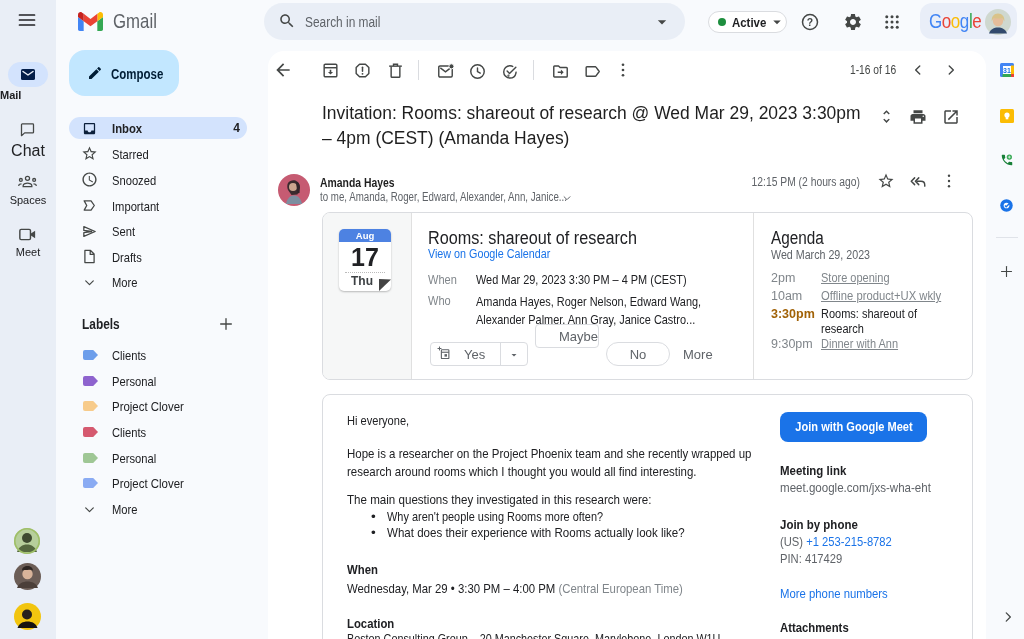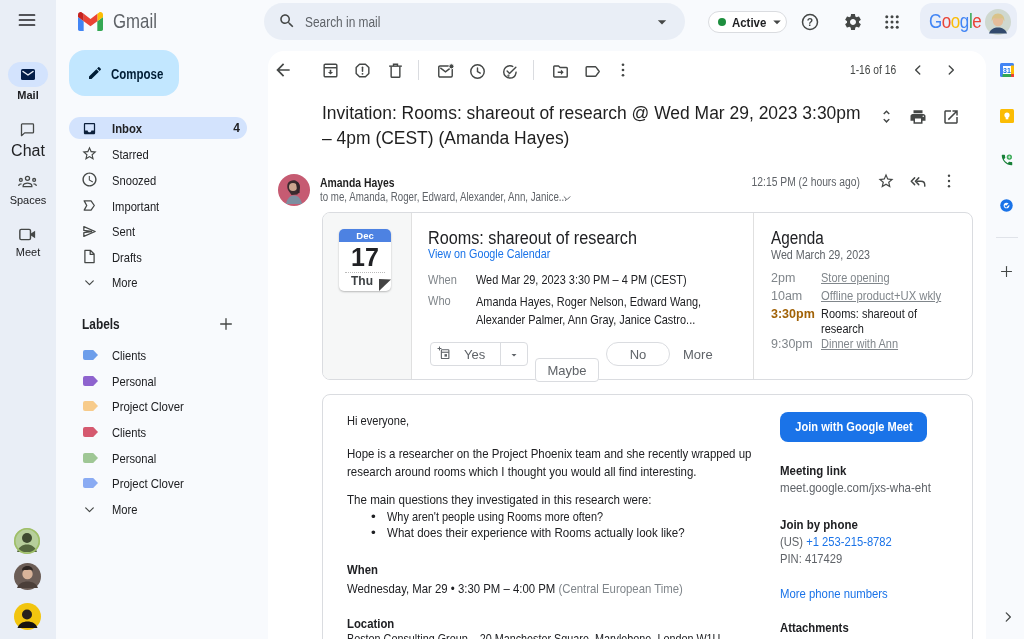--- a/index.html
+++ b/index.html
@@ -21,21 +21,21 @@
     <line x1="2.5" y1="5" x2="17.5" y2="5"></line>
     <line x1="2.5" y1="10" x2="17.5" y2="10"></line>
     <line x1="2.5" y1="15" x2="17.5" y2="15"></line>
   </g>
 </svg>
 <div class="abs" style="left:8px;top:62px;width:40px;height:25px;border-radius:13px;background:#d3e3fd;"></div>
 <svg class="abs" style="left:21px;top:69px;" width="14" height="11" viewBox="0 0 14 11">
   <rect x="0" y="0" width="14" height="11" rx="1.6" fill="#041e49"></rect>
   <polyline points="2,2.5 7,6 12,2.5" fill="none" stroke="#e9eef6" stroke-width="1.5" stroke-linecap="round" stroke-linejoin="round"></polyline>
 </svg>
-<div class="abs" style="left:0;top:89px;width:56px;text-align:center;font-size:11px;font-weight:700;color:#202124;">Mail</div>
+<div class="abs" style="left:0;top:89px;width:56px;text-align:left;font-size:11px;font-weight:700;color:#202124;">Mail</div>
 <svg class="abs" style="left:20px;top:122px;" width="15" height="15" viewBox="0 0 20 20">
   <path d="M3 2.5h14c.55 0 1 .45 1 1v10c0 .55-.45 1-1 1H6.2L2 18.2V3.5c0-.55.45-1 1-1z" fill="none" stroke="#444746" stroke-width="1.7" stroke-linejoin="round"></path>
 </svg>
 <div class="abs" style="left:0;top:142px;width:56px;text-align:center;font-size:16px;color:#202124;">Chat</div>
 <svg class="abs" style="left:18px;top:174px;" width="19" height="15" viewBox="0 0 24 19">
   <g fill="none" stroke="#444746" stroke-width="1.6">
     <circle cx="12" cy="5.5" r="2.6"></circle>
     <path d="M6.5 16v-1.2c0-1 .6-1.9 1.5-2.3 1.2-.5 2.6-.9 4-.9s2.8.4 4 .9c.9.4 1.5 1.3 1.5 2.3V16z"></path>
     <circle cx="3.6" cy="7.5" r="1.8"></circle>
     <circle cx="20.4" cy="7.5" r="1.8"></circle>
@@ -294,21 +294,21 @@
       <circle cx="12" cy="12" r="1.6"></circle>
       <circle cx="12" cy="19" r="1.6"></circle>
     </g>
 </svg>
 
 <div class="abs" style="left:322px;top:212px;width:651px;height:168px;border:1px solid #dadce0;border-radius:8px;background:#fff;"></div>
 <div class="abs" style="left:323px;top:213px;width:89px;height:166px;background:#f6f7f7;border-right:1px solid #e0e0e0;border-radius:7px 0 0 7px;"></div>
 
 <div class="abs" style="left:339px;top:229px;width:52px;height:62px;background:#fff;border-radius:5px;box-shadow:0 1px 2px rgba(0,0,0,0.25);"></div>
 <div class="abs" style="left:339px;top:229px;width:52px;height:13px;background:#4d82e2;border-radius:5px 5px 0 0;"></div>
-<div class="abs" style="left:339px;top:230px;width:52px;text-align:center;font-size:9.5px;font-weight:700;color:#fff;">Dec</div>
+<div class="abs" style="left:339px;top:230px;width:52px;text-align:center;font-size:9.5px;font-weight:700;color:#fff;">Aug</div>
 <div class="abs" style="left:339px;top:243px;width:52px;text-align:center;font-size:25px;font-weight:700;color:#202124;">17</div>
 <div class="abs" style="left:345px;top:272px;width:40px;border-top:1px dotted #bbb;"></div>
 <div class="abs" style="left:339px;top:274px;width:46px;text-align:center;font-size:12px;font-weight:700;color:#3c4043;">Thu</div>
 <div class="abs" style="left:379px;top:279px;width:12px;height:12px;background:#434343;clip-path:polygon(0 0,100% 4%,0 100%);"></div>
 
 <div class="abs sx" style="transform:scaleX(0.9);left:428px;top:228px;font-size:18px;color:#202124;">Rooms: shareout of research</div>
 <div class="abs sx" style="transform:scaleX(0.86);left:428px;top:247px;font-size:12.5px;color:#1a73e8;">View on Google Calendar</div>
 <div class="abs sx" style="transform:scaleX(0.85);left:428px;top:272px;font-size:13px;color:#80868b;">When</div>
 <div class="abs sx" style="transform:scaleX(0.81);left:476px;top:272px;font-size:13.5px;color:#202124;">Wed Mar 29, 2023 3:30 PM – 4 PM (CEST)</div>
 <div class="abs sx" style="transform:scaleX(0.85);left:428px;top:293px;font-size:13px;color:#80868b;">Who</div>
@@ -321,21 +321,21 @@
     <rect x="7" y="6" width="12" height="14" rx="1"></rect>
     <line x1="7" y1="10" x2="19" y2="10"></line>
   </g>
   <path d="M4 1.5v5M1.5 4h5" stroke="#5f6368" stroke-width="1.6" stroke-linecap="round" fill="none"></path>
   <rect x="12" y="13" width="4" height="4" fill="#5f6368"></rect>
 </svg>
 <div class="abs" style="left:464px;top:347px;font-size:13px;color:#5f6368;">Yes</div>
 <svg class="abs" style="left:508px;top:349px;" width="12" height="12" viewBox="0 0 24 24">
     <path fill="#5f6368" d="M7 10l5 5 5-5z"></path>
   </svg>
-<div class="abs" style="left:535px;top:358px;width:64px;height:24px;border:1px solid #dadce0;border-radius:4px;background:#fff;text-align:center;line-height:23px;font-size:13px;color:#5f6368;">Maybe</div>
+<div class="abs" style="left:535px;top:324px;width:64px;height:24px;border:1px solid #dadce0;border-radius:4px;background:#fff;text-align:right;line-height:23px;font-size:13px;color:#5f6368;">Maybe</div>
 <div class="abs" style="left:606px;top:342px;width:64px;height:24px;border:1px solid #dadce0;border-radius:12px;background:#fff;text-align:center;line-height:23px;font-size:13px;color:#5f6368;">No</div>
 <div class="abs" style="left:683px;top:347px;font-size:13px;color:#5f6368;">More</div>
 
 <div class="abs" style="left:753px;top:213px;width:1px;height:166px;background:#e0e0e0;"></div>
 <div class="abs sx" style="transform:scaleX(0.85);left:771px;top:228px;font-size:18px;color:#202124;">Agenda</div>
 <div class="abs sx" style="transform:scaleX(0.855);left:771px;top:248px;font-size:12.5px;color:#5f6368;">Wed March 29, 2023</div>
 <div class="abs" style="left:771px;top:271px;font-size:12.5px;color:#80868b;">2pm</div>
 <div class="abs sx" style="transform:scaleX(0.88);left:821px;top:271px;font-size:12.5px;color:#80868b;text-decoration:underline;">Store opening</div>
 <div class="abs" style="left:771px;top:289px;font-size:12.5px;color:#80868b;">10am</div>
 <div class="abs sx" style="transform:scaleX(0.9);left:821px;top:289px;font-size:12.5px;color:#80868b;text-decoration:underline;">Offline product+UX wkly</div>

